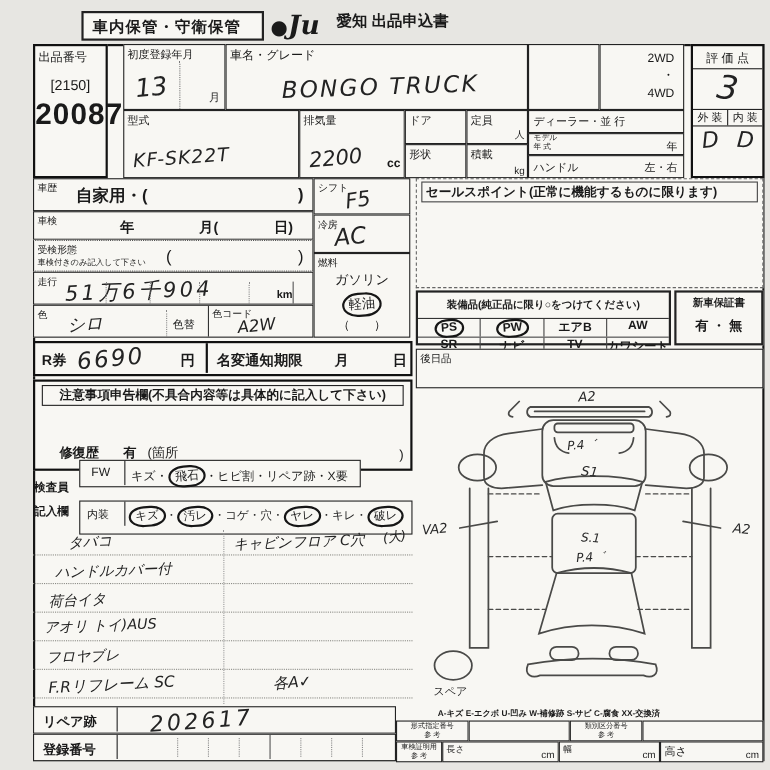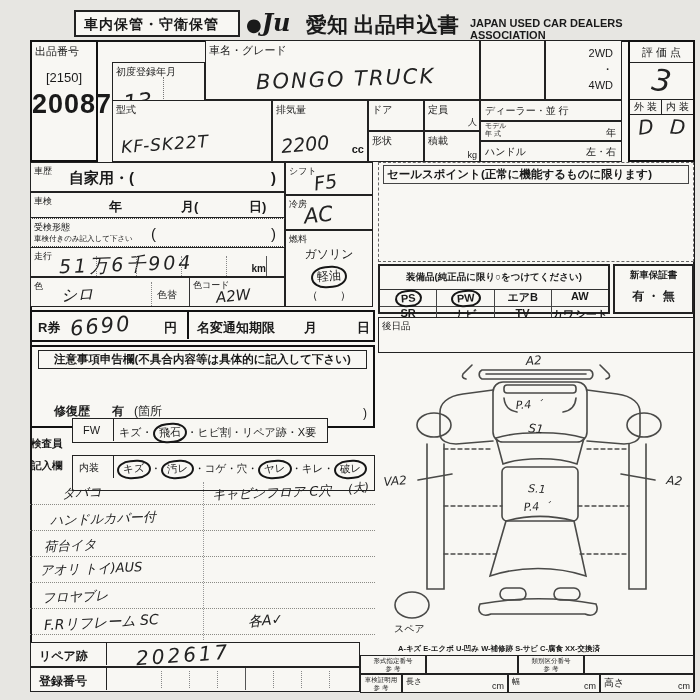--- a/index.html
+++ b/index.html
@@ -17,34 +17,33 @@
 </head>
 <body>
 
 <div class="abs" style="left:28px;top:8px;width:666px;height:32px;">
   <div class="abs cell" style="left:46px;top:2px;width:166px;height:27px;border-width:2px;">
     <span class="abs" style="left:8px;top:4px;font-size:14px;font-weight:bold;letter-spacing:1px;">車内保管・守衛保管</span>
   </div>
   <div class="abs" style="left:218px;top:0px;font-size:24px;font-weight:bold;font-style:italic;font-family:'DejaVu Serif',serif;">
     <span style="font-size:18px;">●</span><span>Ju</span>
   </div>
-  <span class="abs" style="left:278px;top:3px;font-size:21px;font-weight:bold;letter-spacing:0px;">愛知 出品申込書</span>
-  <span class="abs" style="left:442px;top:9px;font-size:11px;font-weight:bold;">JAPAN USED CAR DEALERS ASSOCIATION</span>
+  <span class="abs" style="left:278px;top:3px;font-size:14px;font-weight:bold;letter-spacing:0px;">愛知 出品申込書</span>
 </div>
 
 <div class="abs" style="left:30px;top:40px;width:665px;height:652px;background:#f8f7f3;border:2px solid #161616;">
 </div>
 
 <div class="abs thick" style="left:30px;top:40px;width:68px;height:122px;background:#f8f7f3;">
   <span class="lbl-tl" style="font-size:11px;">出品番号</span>
   <div style="text-align:center;margin-top:28px;font-size:13px;">[2150]</div>
   <div style="text-align:center;margin-top:4px;font-size:27px;font-weight:bold;letter-spacing:1px;">20087</div>
 </div>
 
-<div class="abs cell" style="left:112px;top:40px;width:93px;height:60px;margin-top:22px;">
+<div class="abs cell" style="left:112px;top:40px;width:93px;height:60px;">
   <span class="lbl-tl">初度登録年月</span>
   <div class="abs" style="left:50px;top:14px;width:0;height:44px;border-left:1px dotted #777;"></div>
   <span class="abs hw" style="left:10px;top:26px;font-size:23px;transform:rotate(-6deg);">13</span>
   <span class="abs" style="right:4px;bottom:3px;font-size:10px;">月</span>
 </div>
 
 <div class="abs cell" style="left:205px;top:40px;width:275px;height:60px;">
   <span class="lbl-tl" style="font-size:11px;">車名・グレード</span>
   <span class="abs hw" style="left:50px;top:26px;font-size:21px;transform:rotate(-2deg);letter-spacing:2px;">BONGO  TRUCK</span>
 </div>
@@ -186,21 +185,21 @@
   <div>検査員</div>
   <div>記入欄</div>
 </div>
 <div class="abs cell" style="left:72px;top:418px;width:256px;height:25px;">
   <span class="abs" style="left:10px;top:5px;font-size:11px;">FW</span>
   <div class="abs" style="left:40px;top:0;height:22px;border-left:1.5px solid #222;"></div>
   <div class="abs" style="left:46px;top:4px;font-size:11px;white-space:nowrap;">
     <span>キズ・</span><span class="circ">飛石</span><span>・ヒビ割・リペア跡・X要</span>
   </div>
 </div>
-<div class="abs cell" style="left:72px;top:455px;width:303px;height:36px;padding-left:29px;">
+<div class="abs cell" style="left:72px;top:455px;width:303px;height:31px;padding-left:29px;">
   <span class="abs" style="left:6px;top:5px;font-size:10px;">内装</span>
   <div class="abs" style="left:40px;top:0;height:22px;border-left:1.5px solid #222;"></div>
   <div class="abs" style="left:44px;top:4px;font-size:10.5px;white-space:nowrap;">
     <span class="circ">キズ</span><span>・</span><span class="circ">汚レ</span><span>・コゲ・穴・</span><span class="circ">ヤレ</span><span>・キレ・</span><span class="circ">破レ</span>
   </div>
 </div>
 <span class="abs hw" style="left:348px;top:480px;font-size:12px;transform:rotate(-8deg);">(大)</span>
 
 <div class="abs" style="left:30px;top:482px;width:345px;height:158px;">
   <div class="abs dotline" style="left:0;top:22px;width:345px;"></div>

